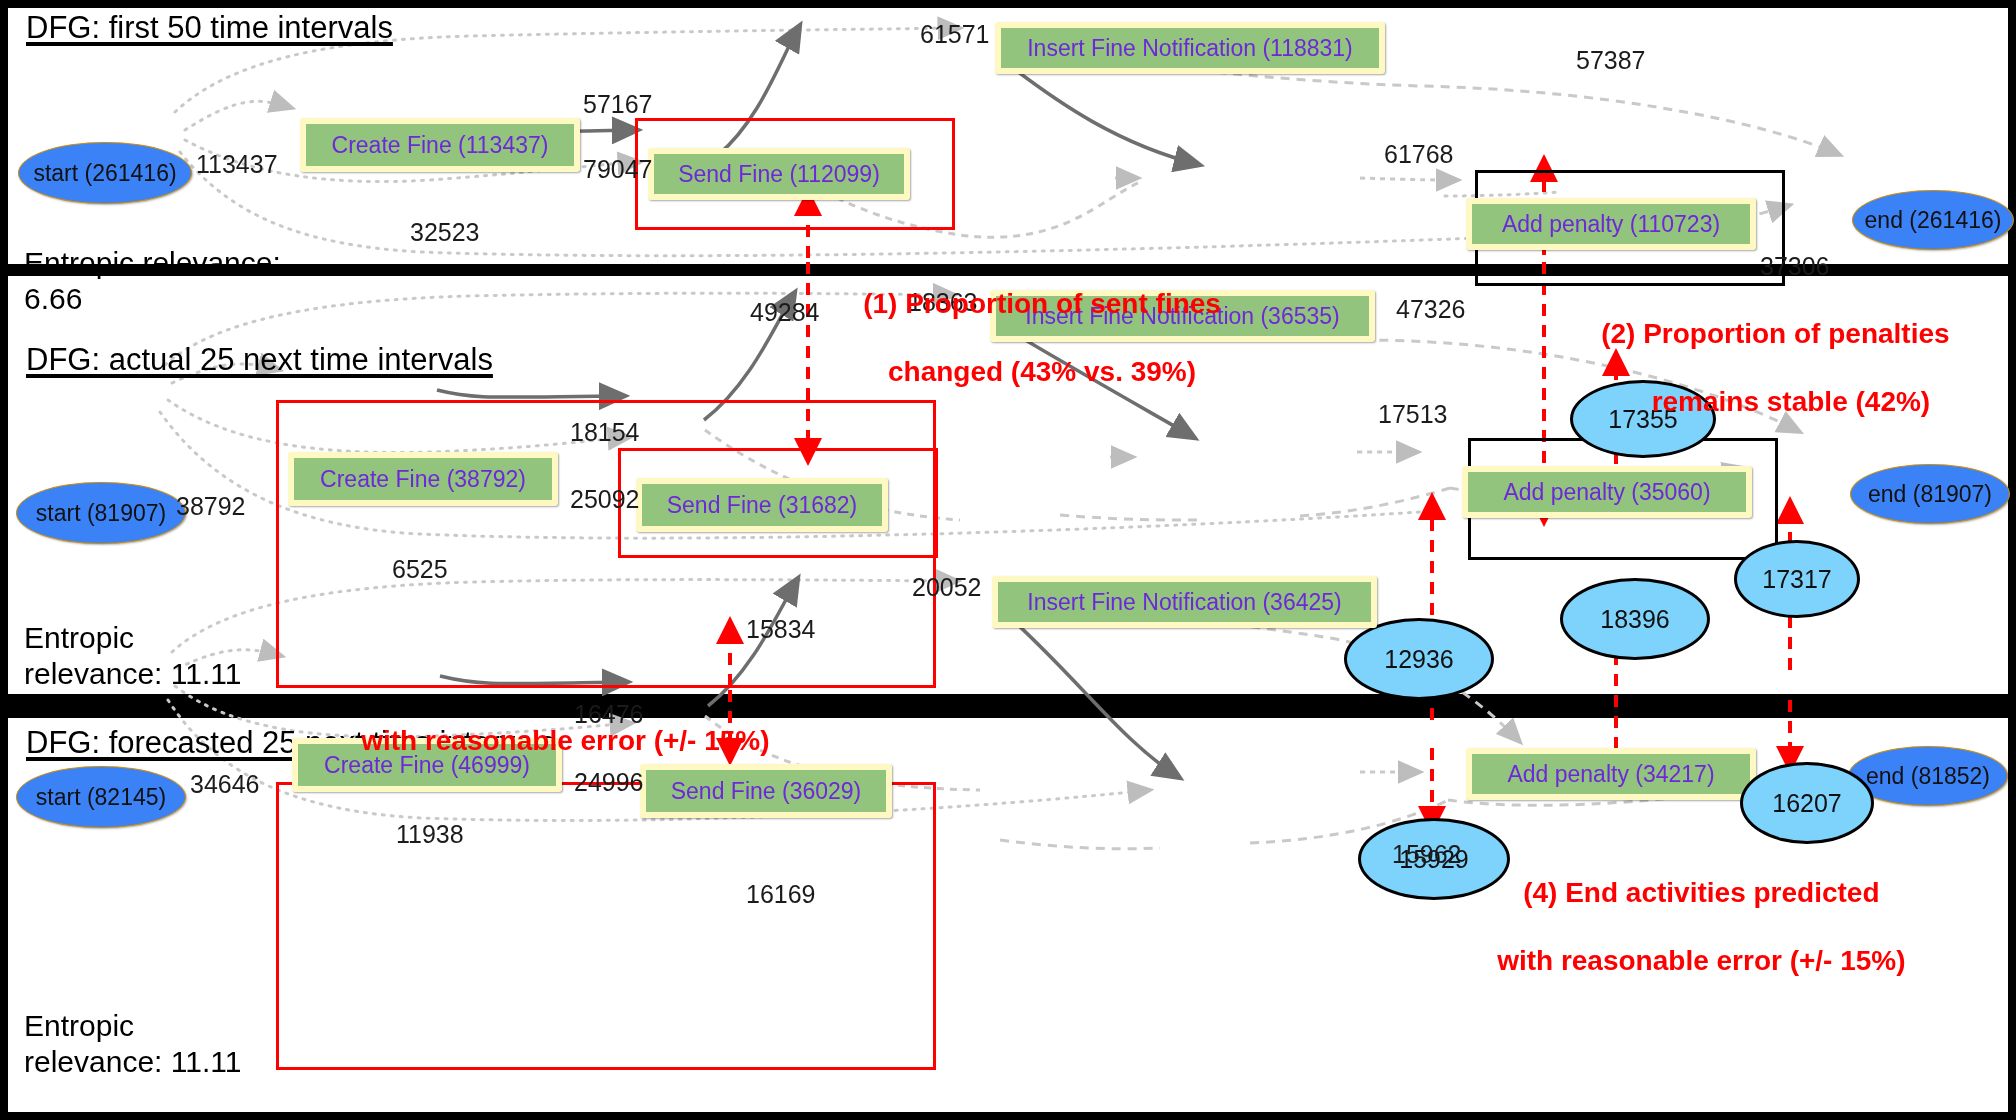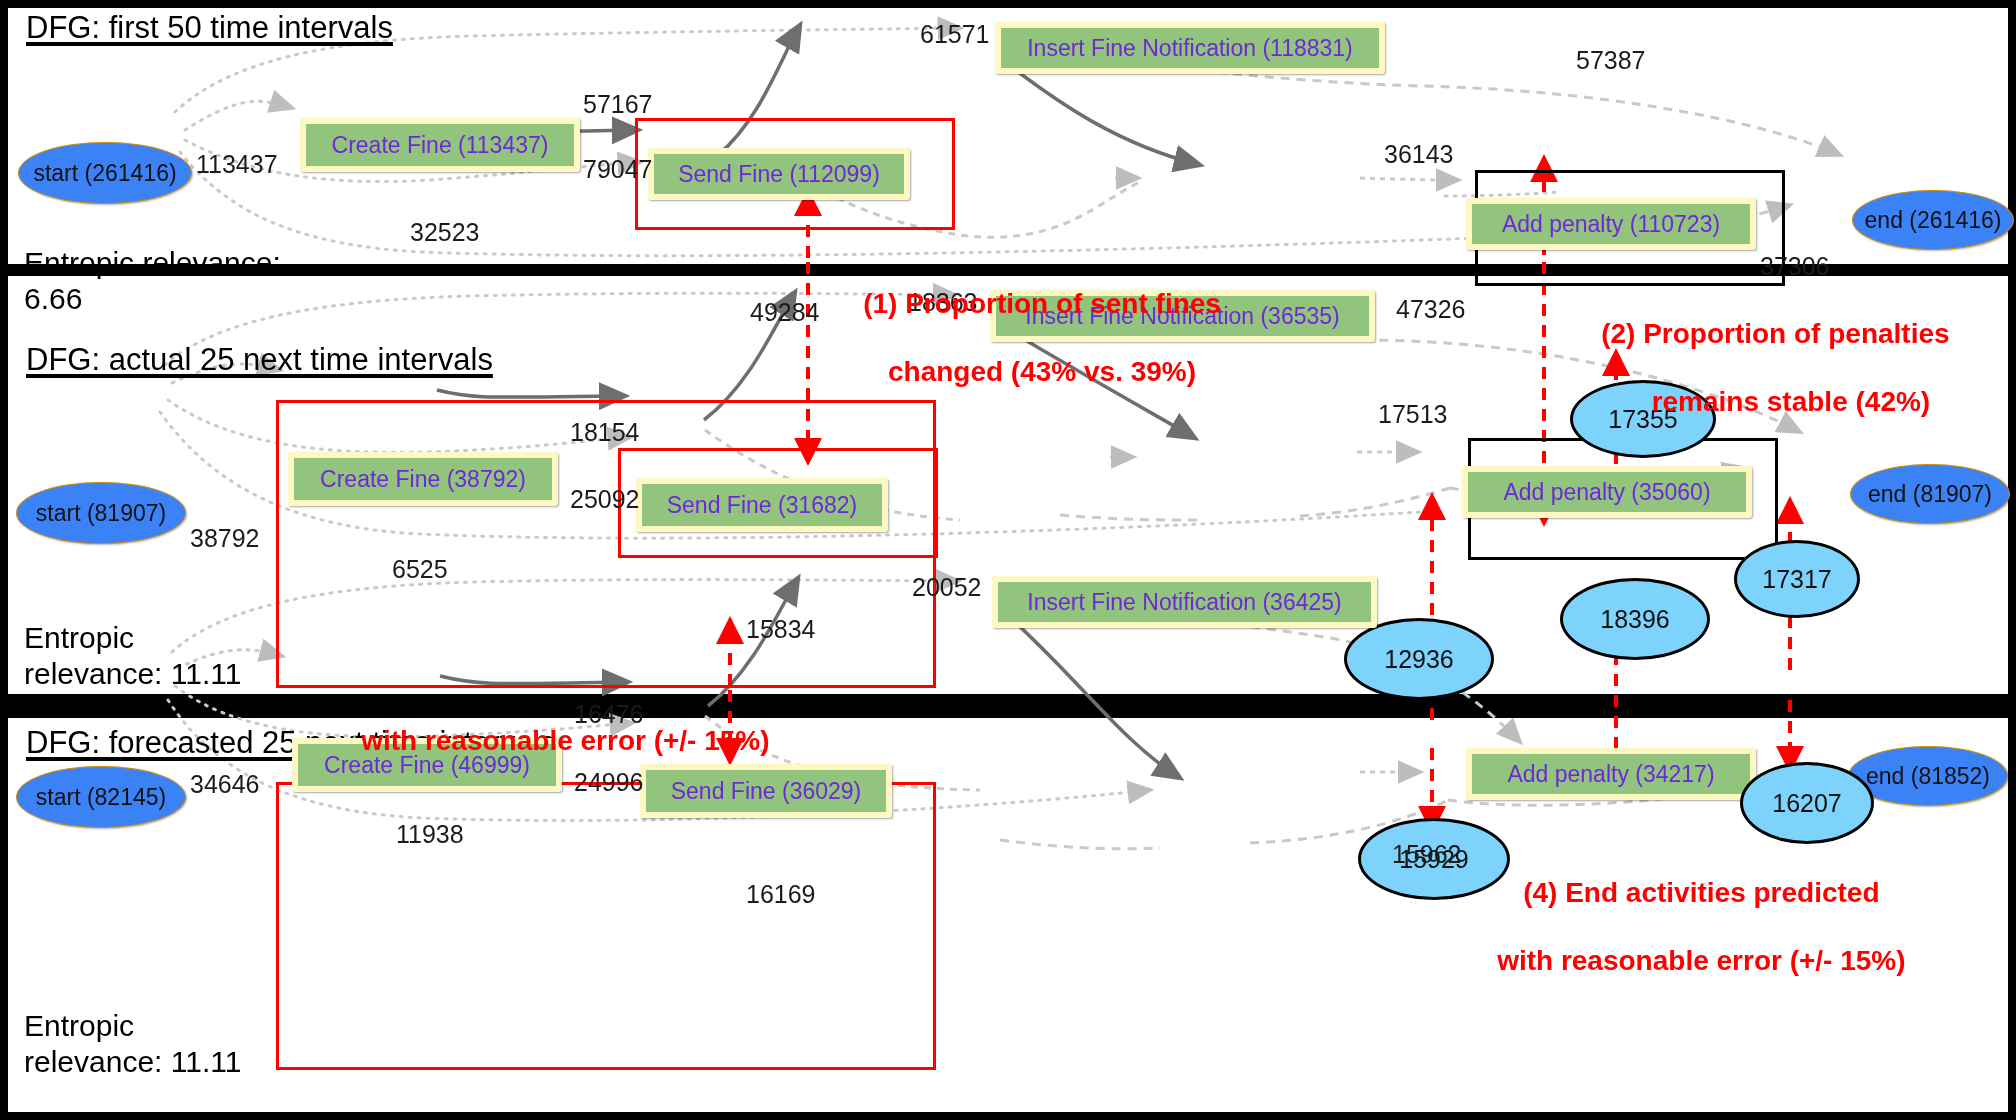--- a/index.html
+++ b/index.html
@@ -125,21 +125,21 @@
   <div class="node" style="left:995px;top:22px;width:390px;height:52px;">Insert Fine Notification (118831)</div>
   <div class="node" style="left:1466px;top:198px;width:290px;height:52px;">Add penalty (110723)</div>
   <div class="term" style="left:1852px;top:190px;width:160px;height:58px;">end (261416)</div>
 
   <div class="elabel" style="left:196px;top:150px;">113437</div>
   <div class="elabel" style="left:583px;top:90px;">57167</div>
   <div class="elabel" style="left:583px;top:155px;">79047</div>
   <div class="elabel" style="left:410px;top:218px;">32523</div>
   <div class="elabel" style="left:920px;top:20px;">61571</div>
   <div class="elabel" style="left:1576px;top:46px;">57387</div>
-  <div class="elabel" style="left:1384px;top:140px;">36143</div>
+  <div class="elabel" style="left:1384px;top:140px;">61768</div>
   <div class="elabel" style="left:1760px;top:252px;">37306</div>
   <div class="elabel" style="left:1396px;top:295px;">47326</div>
   <div class="elabel" style="left:750px;top:298px;">49284</div>
 
   <div class="ent" style="left:24px;top:245px;"><span>Entropic relevance:</span><br><span>6.66</span></div>
 
   <div class="panel-title" style="left:26px;top:342px;">DFG: actual 25 next time intervals</div>
 
   <div class="redbox" style="left:276px;top:400px;width:660px;height:288px;"></div>
   <div class="redbox" style="left:618px;top:448px;width:320px;height:110px;"></div>
@@ -149,21 +149,21 @@
   <div class="node" style="left:288px;top:452px;width:270px;height:54px;">Create Fine (38792)</div>
   <div class="node" style="left:636px;top:478px;width:252px;height:54px;">Send Fine (31682)</div>
   <div class="node" style="left:990px;top:290px;width:385px;height:52px;">Insert Fine Notification (36535)</div>
   <div class="node" style="left:1462px;top:466px;width:290px;height:52px;">Add penalty (35060)</div>
   <div class="term" style="left:1850px;top:464px;width:158px;height:58px;">end (81907)</div>
 
   <div class="ell" style="left:1570px;top:380px;width:140px;height:72px;">17355</div>
   <div class="ell" style="left:1734px;top:540px;width:120px;height:72px;">17317</div>
   <div class="ell" style="left:1344px;top:618px;width:144px;height:76px;">12936</div>
 
-  <div class="elabel" style="left:190px;top:492px;margin-top:32px;">38792</div>
+  <div class="elabel" style="left:176px;top:492px;">38792</div>
   <div class="elabel" style="left:570px;top:418px;">18154</div>
   <div class="elabel" style="left:570px;top:485px;">25092</div>
   <div class="elabel" style="left:392px;top:555px;">6525</div>
   <div class="elabel" style="left:908px;top:288px;">18363</div>
   <div class="elabel" style="left:1378px;top:400px;">17513</div>
   <div class="elabel" style="left:746px;top:615px;">15834</div>
 
   <div class="ent" style="left:24px;top:620px;"><span>Entropic</span><br><span>relevance: 11.11</span></div>
 
   <div class="panel-title" style="left:26px;top:725px;">DFG: forecasted 25 next time intervals</div>

